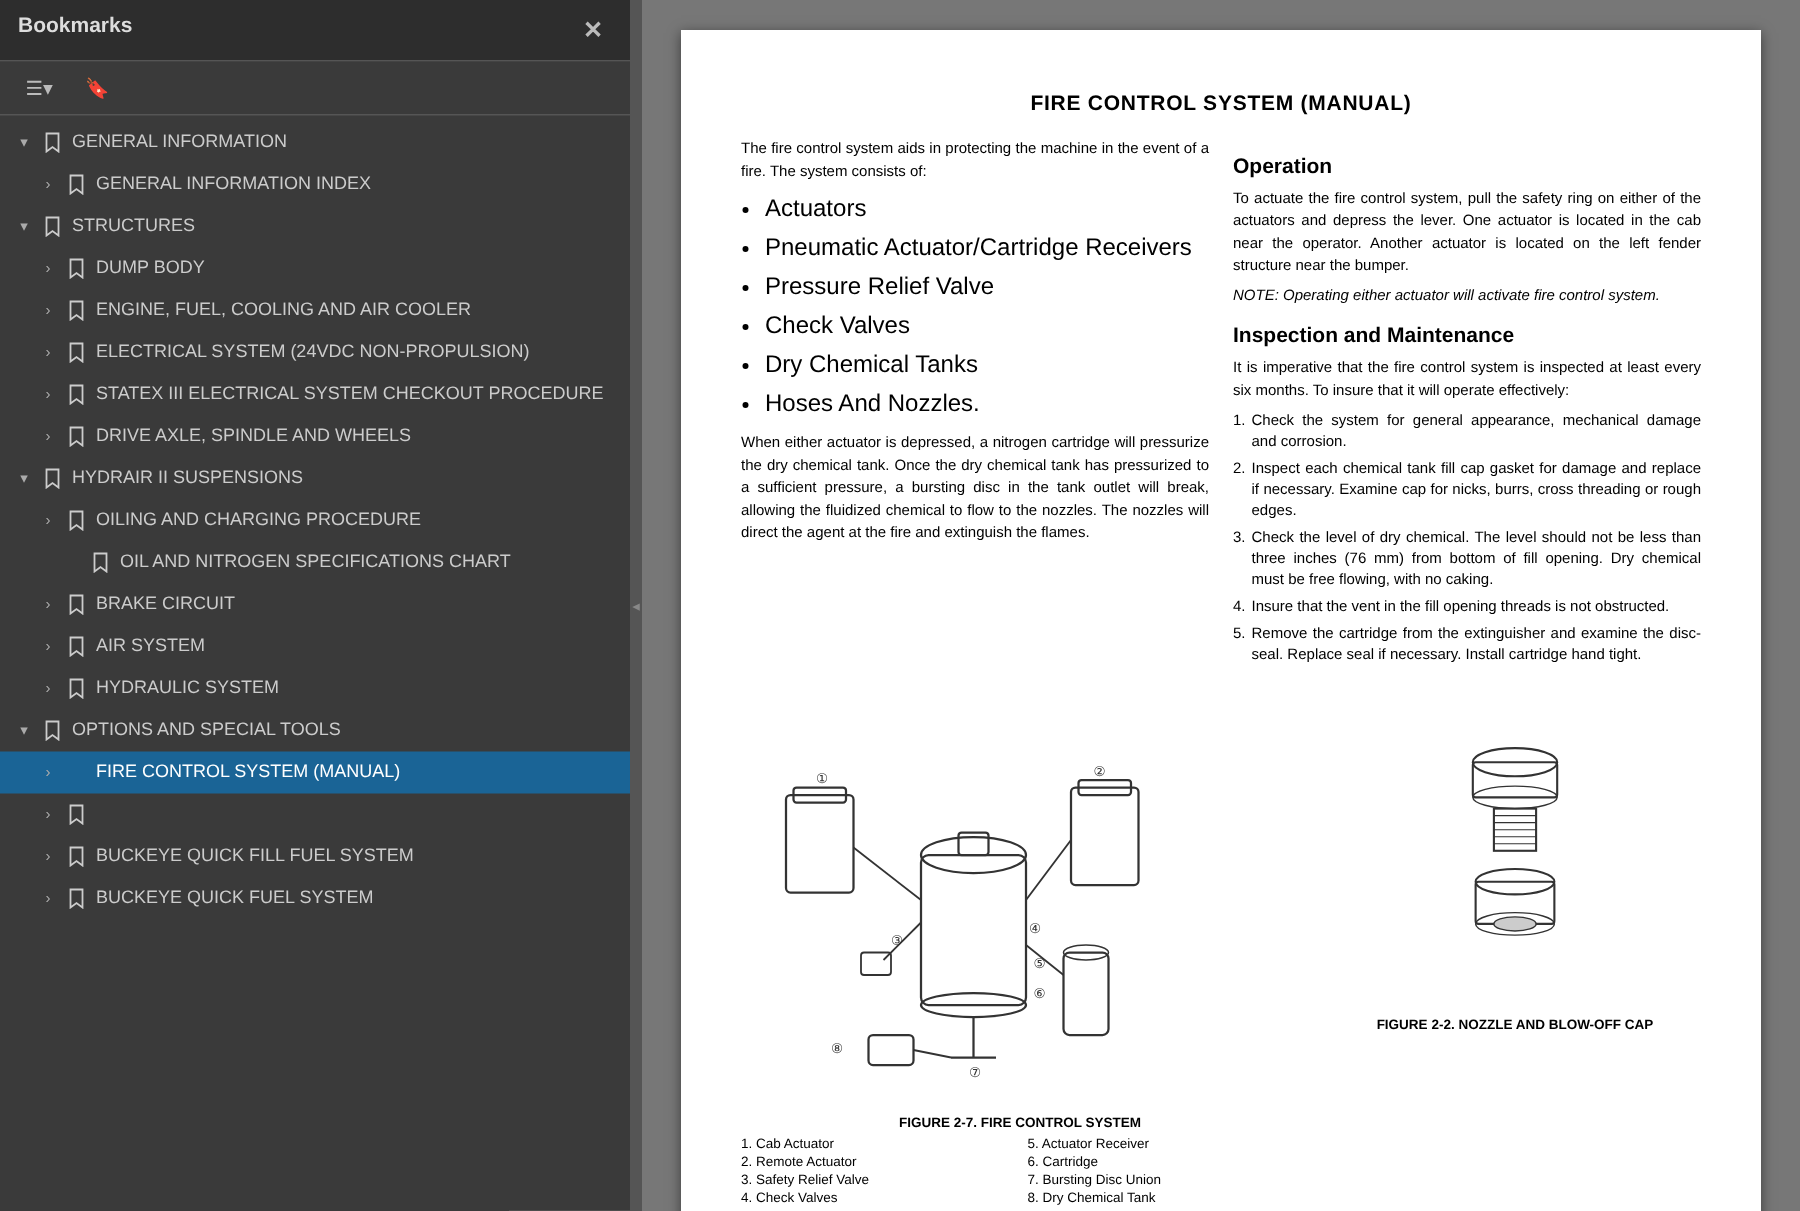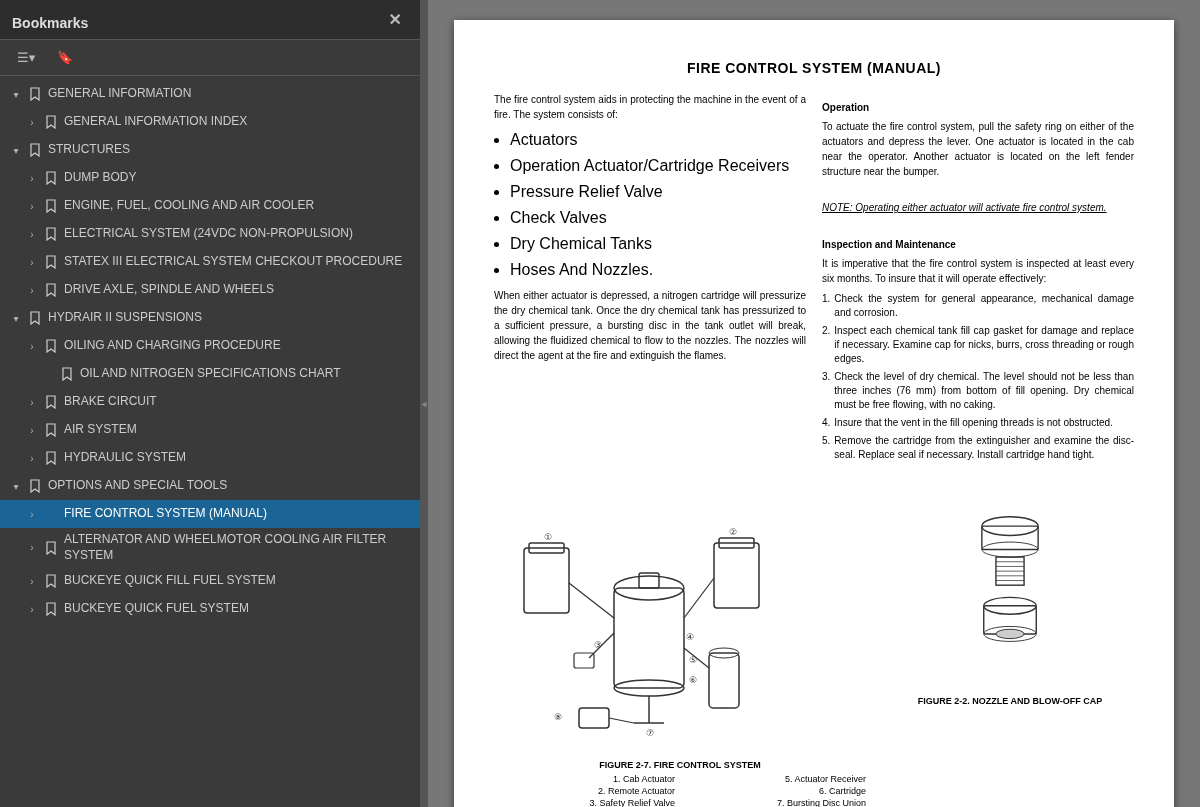--- a/index.html
+++ b/index.html
@@ -16,21 +16,21 @@
       height: 807px;
       overflow: hidden;
       position: relative;
     }
 
     .bookmarks-header {
       background: #2d2d2d;
       padding: 8px 12px;
       display: flex;
       justify-content: space-between;
-      align-items: flex-end;
+      align-items: flex-start;
       border-bottom: 1px solid #555;
       min-height: 40px;
     }
 
     .bookmarks-title {
       font-size: 14px;
       font-weight: bold;
       color: #ddd;
     }
 
@@ -154,27 +154,27 @@
       gap: 16px;
       font-size: 10px;
       line-height: 1.5;
     }
 
     .doc-text { font-size: 10px; line-height: 1.5; text-align: justify; }
 
     .doc-list { margin: 6px 0 6px 16px; }
     .doc-list li { margin: 2px 0; font-size: 16px; list-style: disc; }
 
-    .section-heading { font-weight: bold; font-size: 10px; margin: 8px 0 4px 0; }
+    .section-heading { font-weight: bold; font-size: 14px; margin: 8px 0 4px 0; }
 
     .numbered-list { margin: 6px 0; padding-left: 0; list-style: none; }
     .numbered-list li { display: flex; gap: 4px; margin: 4px 0; font-size: 10px; line-height: 1.4; text-align: justify; }
     .numbered-list li .num { flex-shrink: 0; font-weight: normal; }
 
-    .note-text { font-style: italic; font-size: 10px; margin: 22px 0; line-height: 1.4; text-decoration: underline; }
+    .note-text { font-style: italic; font-size: 10px; margin: 6px 0; line-height: 1.4; }
 
     .figure-area {
       display: flex;
       gap: 20px;
       margin: 20px 0 0 0;
     }
 
     .figure-left {
       flex: 1.2;
     }
@@ -193,21 +193,20 @@
       font-weight: bold;
       margin: 8px 0 4px 0;
     }
 
     .figure-legend {
       display: grid;
       grid-template-columns: 1fr 1fr;
       gap: 2px 10px;
       font-size: 9px;
       margin-top: 4px;
-      text-align: right;
     }
 
     .fire-control-svg {
       width: 280px;
       height: 260px;
     }
 
     .nozzle-svg {
       width: 120px;
       height: 150px;
@@ -389,21 +388,20 @@
         <span style="width: 20px; display: inline-block;"></span>
         <span class="bm-label">FIRE CONTROL SYSTEM (MANUAL)</span>
       </div>
       <div class="bm-item bm-indent-1">
         <span class="bm-chevron">›</span>
         <span class="bm-bookmark-icon">
           <svg viewBox="0 0 10 14" fill="none" stroke="currentColor" stroke-width="1.2">
         <path d="M1 1h8v12l-4-3-4 3z"></path>
       </svg>
         </span>
-        <span class="bm-label">ALTERNATOR AND WHEELMOTOR COOLING AIR FILTER SYSTEM</span>
       </div>
       <div class="bm-item bm-indent-1">
         <span class="bm-chevron">›</span>
         <span class="bm-bookmark-icon">
           <svg viewBox="0 0 10 14" fill="none" stroke="currentColor" stroke-width="1.2">
         <path d="M1 1h8v12l-4-3-4 3z"></path>
       </svg>
         </span>
         <span class="bm-label">BUCKEYE QUICK FILL FUEL SYSTEM</span>
       </div>
@@ -424,21 +422,21 @@
 <div class="doc-panel">
   <div class="page-container">
     <div class="doc-title">FIRE CONTROL SYSTEM (MANUAL)</div>
 
     <div class="two-col">
 
       <div>
         <p class="doc-text">The fire control system aids in protecting the machine in the event of a fire. The system consists of:</p>
         <ul class="doc-list" id="components-list">
         <li>Actuators</li>
-            <li>Operation Actuator/Cartridge Receivers</li>
+            <li>Pneumatic Actuator/Cartridge Receivers</li>
             <li>Pressure Relief Valve</li>
             <li>Check Valves</li>
             <li>Dry Chemical Tanks</li>
             <li>Hoses And Nozzles.</li>
           </ul>
         <p class="doc-text">When either actuator is depressed, a nitrogen cartridge will pressurize the dry chemical tank. Once the dry chemical tank has pressurized to a sufficient pressure, a bursting disc in the tank outlet will break, allowing the fluidized chemical to flow to the nozzles. The nozzles will direct the agent at the fire and extinguish the flames.</p>
       </div>
 
       <div>
         <p class="section-heading">Operation</p>

